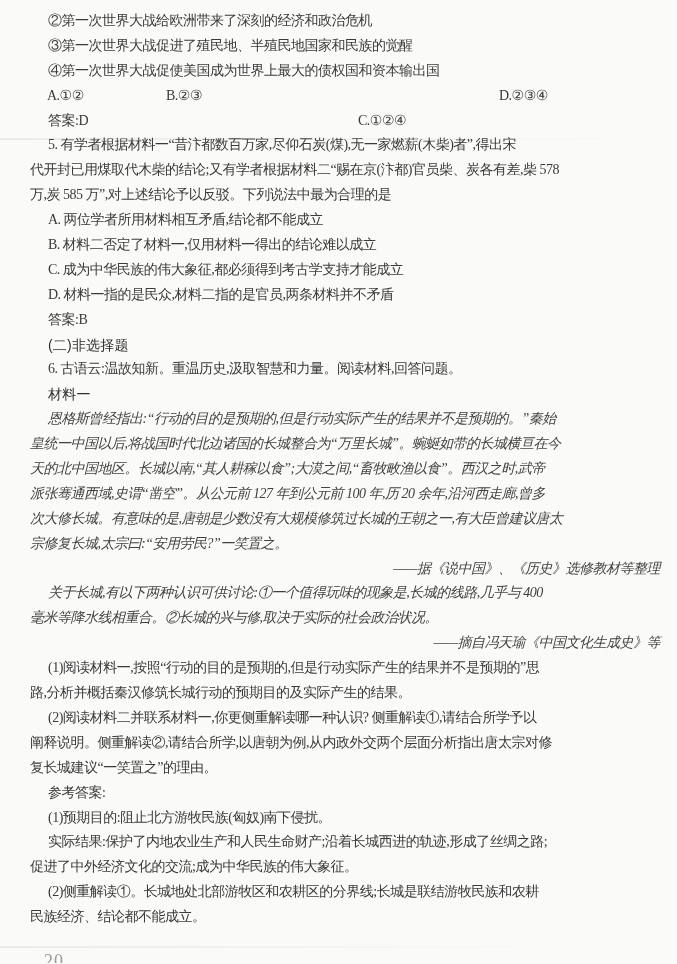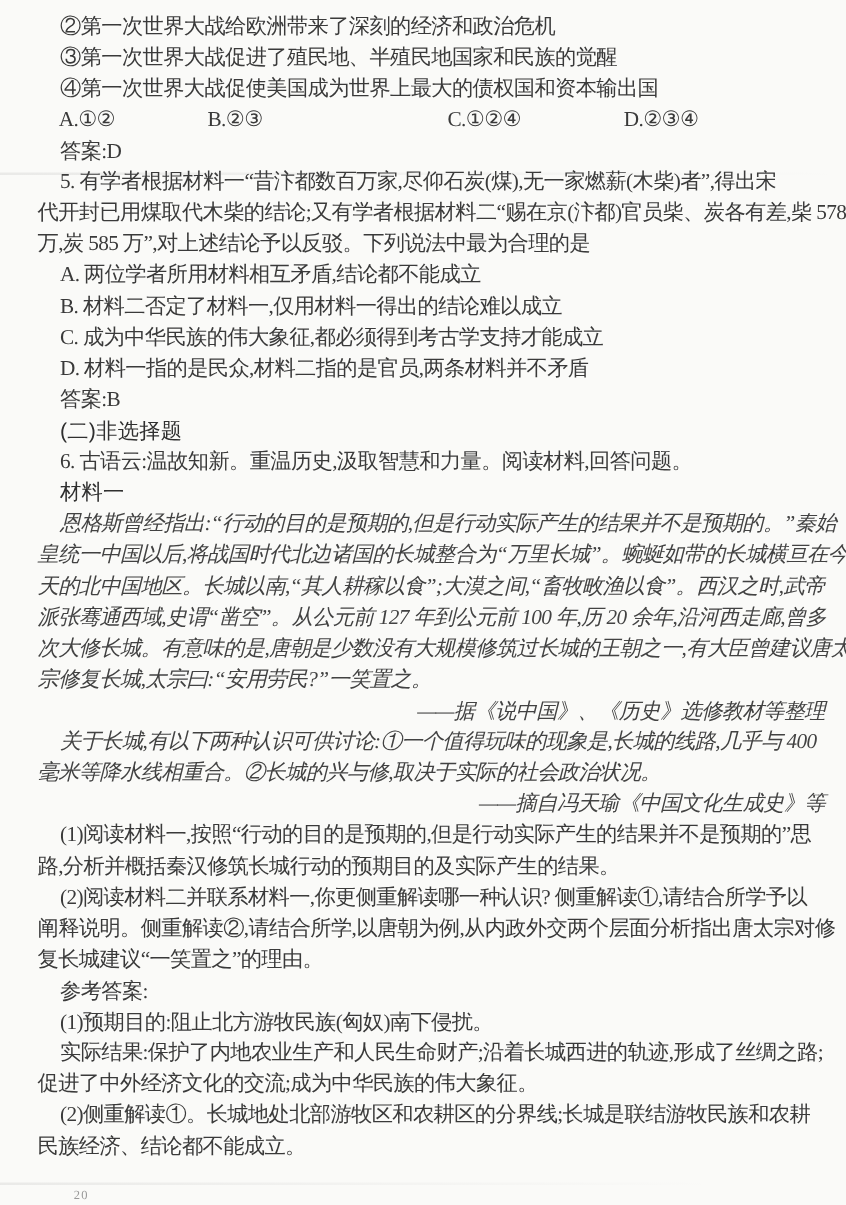--- a/index.html
+++ b/index.html
@@ -9,44 +9,44 @@
     background:#fafaf8;
     overflow:hidden;
     font-family:"Liberation Serif","DejaVu Serif",serif;
     color:#3a3a3a;
   }
   .content{
     position:absolute;left:30px;top:9px;width:632px;
   }
   .line{
     height:24.9px;line-height:24.9px;
-    font-size:17px;letter-spacing:-0.5px;
+    font-size:14px;letter-spacing:-0.5px;
     white-space:nowrap;overflow:visible;
   }
   .ind{padding-left:18px;}
   .b{
     font-family:"Liberation Sans","DejaVu Sans",sans-serif;
     font-weight:normal;letter-spacing:0.2px;color:#2f2f2f;
   }
   .k{font-style:italic;color:#424242;}
   .r{text-align:right;padding-right:2px;}
   .opts{position:relative;}
   .opts span{position:absolute;top:0;text-align:right;}
-  .opt-a{left:17px;} .opt-b{left:136px;} .opt-c{left:328px;} .opt-d{left:469px;}
+  .opt-a{left:17px;} .opt-b{left:136px;} .opt-c{left:328px;margin-top:25px;} .opt-d{left:469px;}
   .streak{
     position:absolute;left:0;width:100%;height:2px;
     background:linear-gradient(90deg,rgba(90,90,90,0.10),rgba(90,90,90,0.04) 55%,rgba(90,90,90,0.0));
     pointer-events:none;
   }
   .streak.s1{top:138px;}
   .streak.s2{top:946px;width:85%;}
   .pagemark{
-    position:absolute;left:59px;top:951px;
+    position:absolute;left:44px;top:951px;
     height:12px;overflow:hidden;
-    font-size:10px;color:#9a9a9a;letter-spacing:1px;
+    font-size:18px;color:#9a9a9a;letter-spacing:1px;
   }
 </style>
 </head>
 <body>
 
 <div class="page">
   <div class="content">
 
     <div class="line ind">②第一次世界大战给欧洲带来了深刻的经济和政治危机</div>
     <div class="line ind">③第一次世界大战促进了殖民地、半殖民地国家和民族的觉醒</div>

